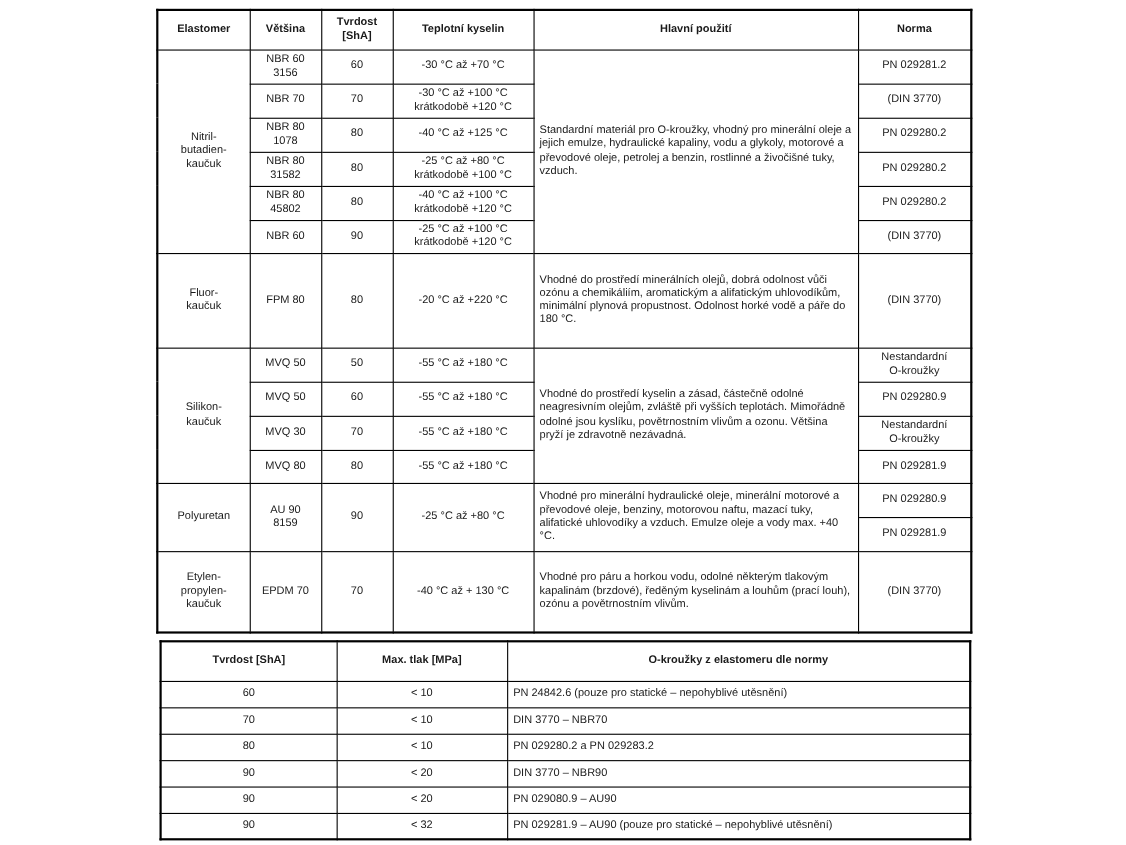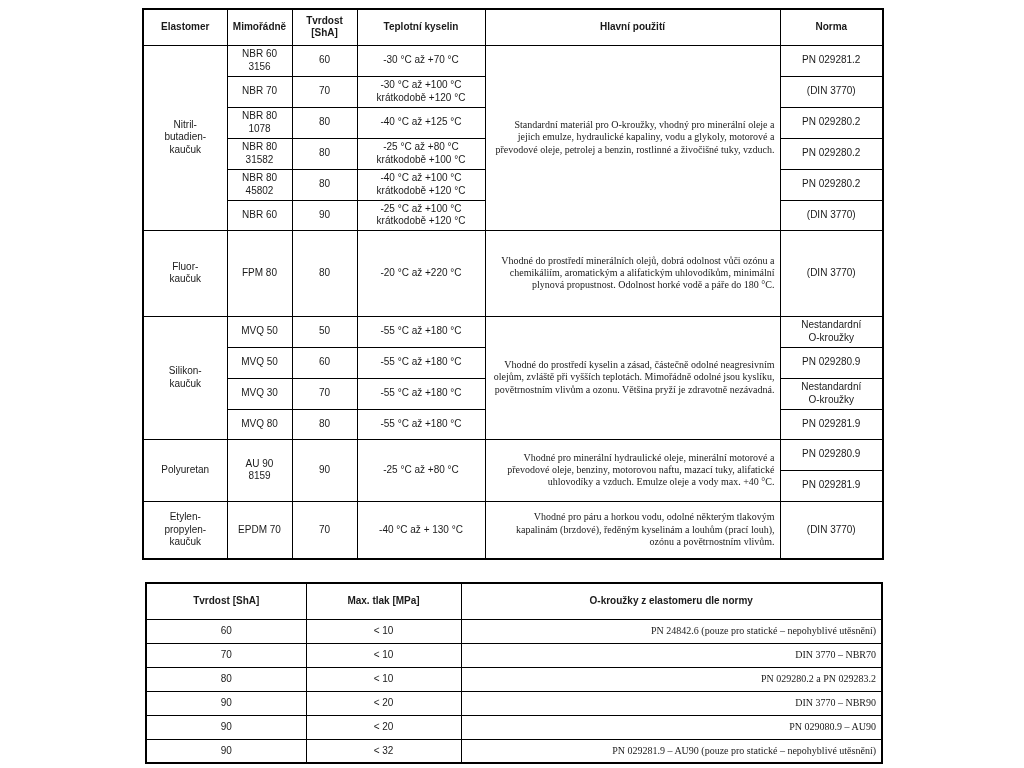--- a/index.html
+++ b/index.html
@@ -20,48 +20,48 @@
   td, th {
     border: 1px solid #000;
     padding: 2px 5px;
     vertical-align: middle;
     text-align: center;
     white-space: pre-line;
     overflow: hidden;
   }
   th { font-weight: bold; }
   table.outer { border: 2px solid #000; }
-  .left { text-align: right; font-family: Liberation Serif, serif; }
+  .left { text-align: left; }
   #table1 { position: absolute; left: 142px; top: 8px; width: 740px; }
   #table2 { position: absolute; left: 145px; top: 582px; width: 736px; }
   .h36 { height: 36px; }
   .h31 { height: 31px; }
   .h30 { height: 30px; }
   .h86 { height: 86px; }
-  .h70 { height: 58px; }
+  .h70 { height: 74px; }
   .h24 { height: 24px; }
 </style>
 </head>
 <body>
 
 <div class="page">
 
   <table id="table1" class="outer">
     <colgroup>
       <col style="width:84px">
         <col style="width:65px">
         <col style="width:65px">
       <col style="width:128px">
         <col style="width:295px">
         <col style="width:103px">
     </colgroup>
     <tbody>
       <tr class="h36">
         <th>Elastomer</th>
-        <th>Mimořádně</th>
+        <th>Většina</th>
         <th>Tvrdost
 [ShA]</th>
         <th>Teplotní kyselin</th>
         <th>Hlavní použití</th>
         <th>Norma</th>
       </tr>
 
       <tr class="h31">
         <td rowspan="6">Nitril-
 butadien-

